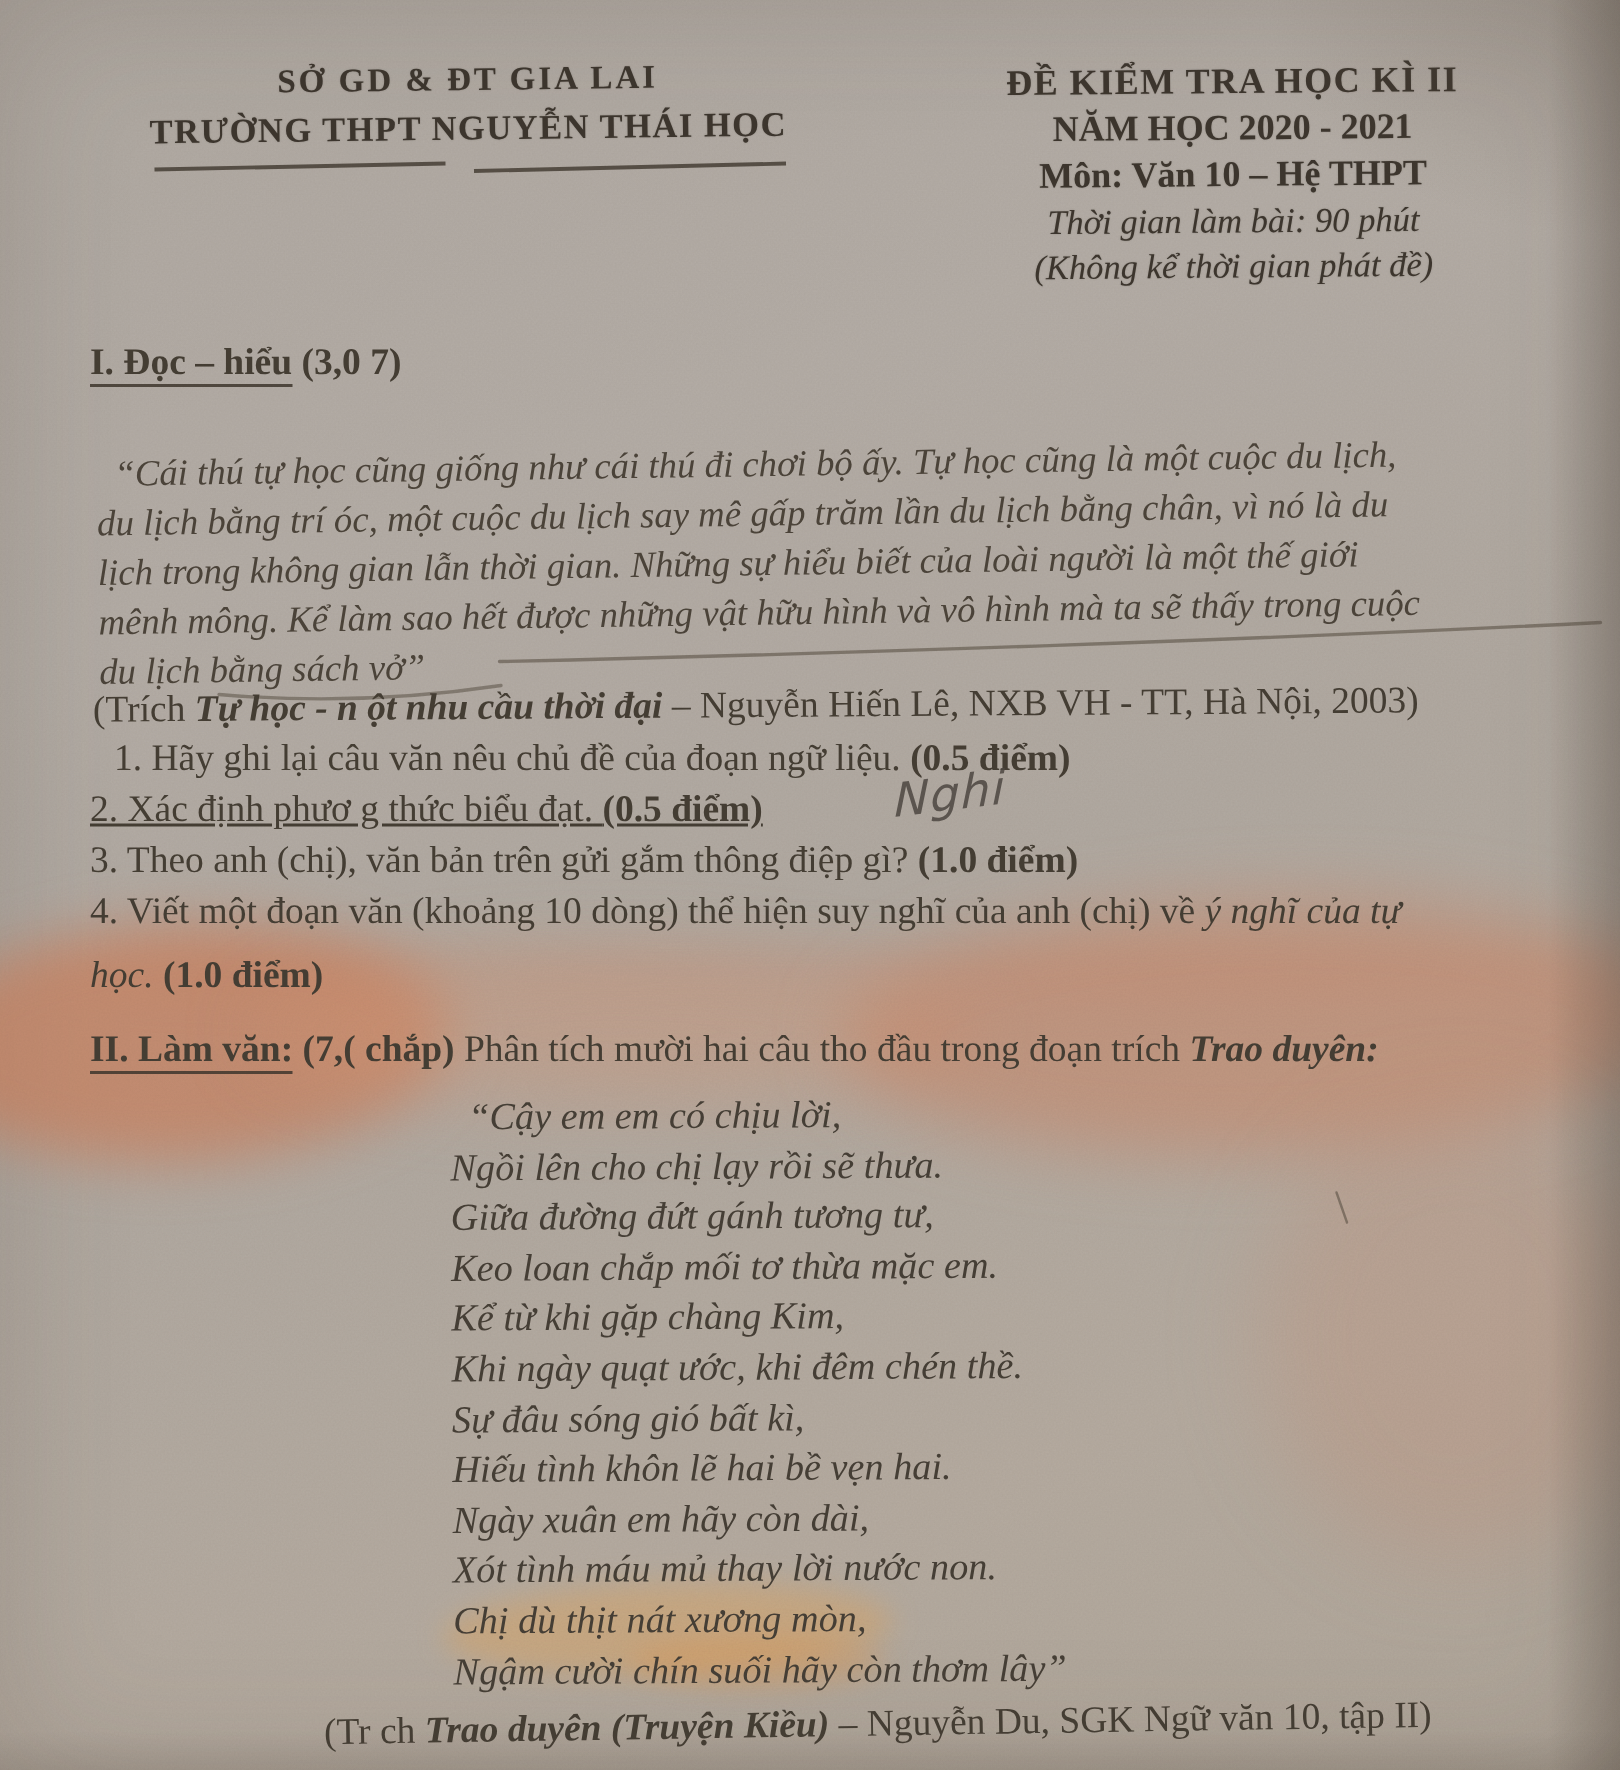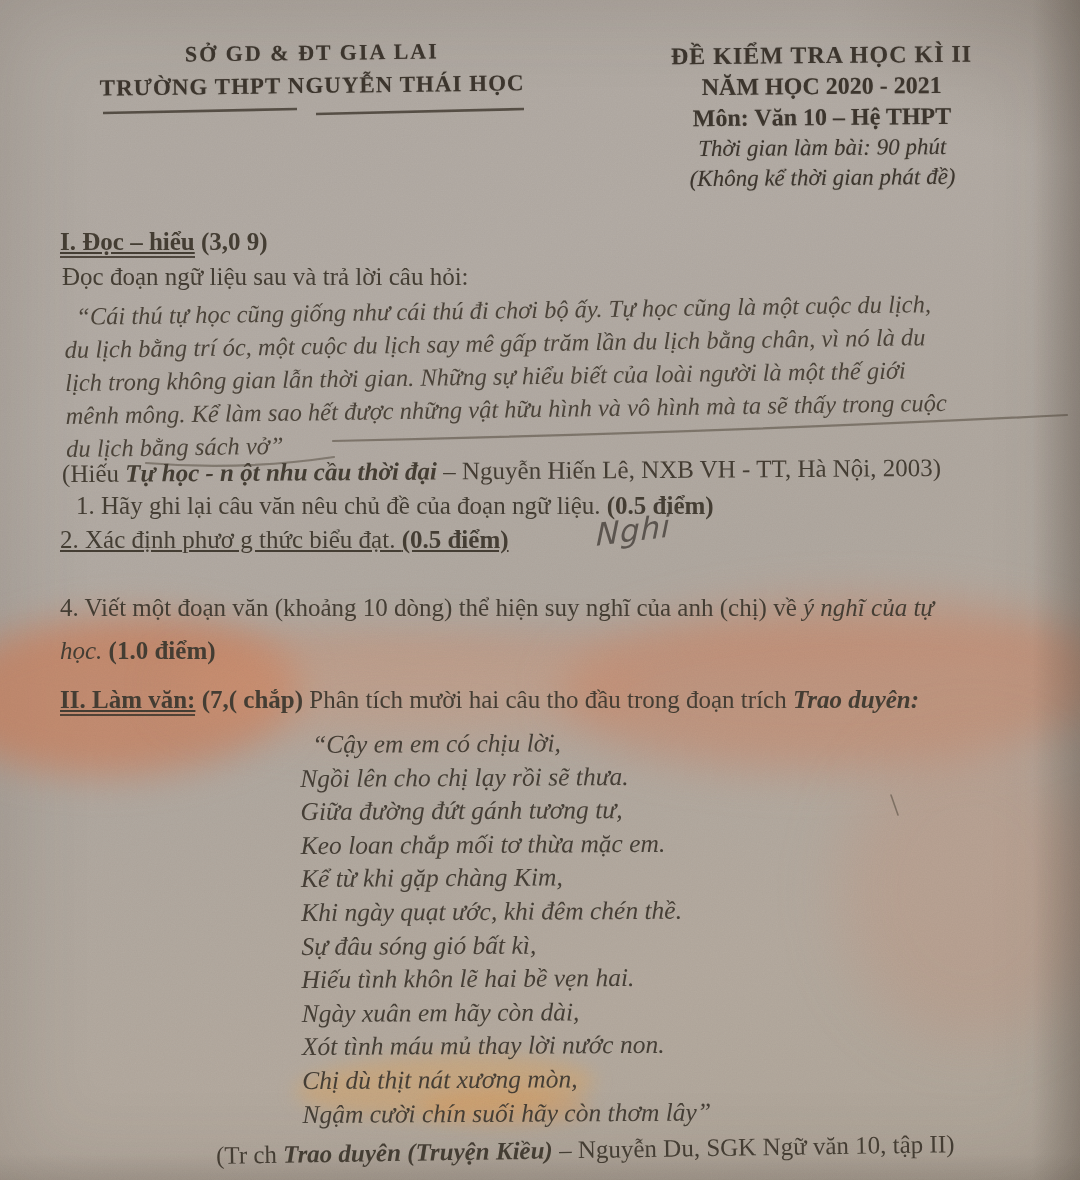--- a/index.html
+++ b/index.html
@@ -19,21 +19,21 @@
   .stain-scrib1 {left:295px;top:1055px;width:300px;height:62px;background:rgba(228,164,84,.38);filter:blur(9px);transform:rotate(-2deg);}
   .stain-scrib2 {left:420px;top:1090px;width:170px;height:36px;background:rgba(224,150,74,.30);filter:blur(8px);}
   .shade-right{right:0;top:0;width:48px;height:1180px;background:linear-gradient(to right,rgba(74,64,55,0),rgba(74,64,55,.30));}
   .shade-corner{right:0;top:0;width:240px;height:160px;background:radial-gradient(ellipse at 100% 0%,rgba(90,76,62,.22),rgba(90,76,62,0) 70%);}
   .shade-bottom{left:0;bottom:0;width:1080px;height:26px;background:linear-gradient(to top,rgba(80,70,60,.14),rgba(80,70,60,0));}
   
   .txt{position:absolute;color:#453e34;white-space:nowrap;}
   .b{font-weight:bold;}
   .i{font-style:italic;}
   .bi{font-weight:bold;font-style:italic;}
-  .hu{font-weight:bold;border-bottom:2.5px solid rgba(62,54,45,.85);padding-bottom:1px;text-decoration:underline;}
+  .hu{font-weight:bold;border-bottom:2.5px solid rgba(62,54,45,.85);padding-bottom:1px;}
   .hdr{color:#3d362e;text-shadow:0 0 1px rgba(61,54,46,.35);}
   .hdr-left{left:62px;top:40px;width:500px;text-align:center;transform:rotate(-0.7deg);}
   .hdr-left .l1{font-size:22px;font-weight:bold;letter-spacing:2px;}
   .hdr-left .l2{font-size:23px;font-weight:bold;letter-spacing:1px;margin-top:7px;}
   .hdr-right{left:612px;top:42px;width:420px;text-align:center;transform:rotate(-0.5deg);}
   .hdr-right div{margin-bottom:4px;}
   .hdr-right .t1{font-size:24px;font-weight:bold;letter-spacing:1px;}
   .hdr-right .t2{font-size:24px;font-weight:bold;}
   .hdr-right .t3{font-size:24px;font-weight:bold;}
   .hdr-right .t4{font-size:23px;font-style:italic;}
@@ -81,43 +81,45 @@
 
   <div class="txt hdr hdr-right">
     <div class="t1">ĐỀ KIỂM TRA HỌC KÌ II</div>
     <div class="t2">NĂM HỌC 2020 - 2021</div>
     <div class="t3">Môn: Văn 10 – Hệ THPT</div>
     <div class="t4">Thời gian làm bài: 90 phút</div>
     <div class="t5">(Không kể thời gian phát đề)</div>
   </div>
 
   <div class="txt body25" style="left:60px;top:228px;">
-    <span class="hu">I. Đọc – hiểu</span><span class="b"> (3,0 9)</span>
+    <span class="hu">I. Đọc – hiểu</span><span class="b"> (3,0 7)</span>
   </div>
-  <div class="txt body25" style="left:62px;top:263px;">Đọc đoạn ngữ liệu sau và trả lời câu hỏi:</div>
 
   <div class="txt quote">
     <div>“Cái thú tự học cũng giống như cái thú đi chơi bộ ấy. Tự học cũng là một cuộc du lịch,</div>
     <div>du lịch bằng trí óc, một cuộc du lịch say mê gấp trăm lần du lịch bằng chân, vì nó là du</div>
     <div>lịch trong không gian lẫn thời gian. Những sự hiểu biết của loài người là một thế giới</div>
     <div>mênh mông. Kể làm sao hết được những vật hữu hình và vô hình mà ta sẽ thấy trong cuộc</div>
     <div>du lịch bằng sách vở”</div>
   </div>
 
   <div class="txt body25" style="left:62px;top:457px;transform:rotate(-0.4deg);">
-    <span>(Hiếu </span><span class="bi">Tự học - n ột nhu cầu thời đại</span><span> – Nguyễn Hiến Lê, NXB VH - TT, Hà Nội, 2003)</span>
+    <span>(Trích </span><span class="bi">Tự học - n ột nhu cầu thời đại</span><span> – Nguyễn Hiến Lê, NXB VH - TT, Hà Nội, 2003)</span>
   </div>
 
   <div class="txt body25" style="left:60px;top:492px;margin-left:16px;">
     <span>1. Hãy ghi lại câu văn nêu chủ đề của đoạn ngữ liệu. </span><span class="b">(0.5 điểm)</span>
   </div>
   <div class="txt body25" style="left:60px;top:526px;text-decoration:underline;">
     <span>2. Xác định phươ g thức biểu đạt. </span><span class="b">(0.5 điểm)</span>
   </div>
   <div class="hw">Nghi</div>
+  <div class="txt body25" style="left:60px;top:560px;">
+    <span>3. Theo anh (chị), văn bản trên gửi gắm thông điệp gì? </span><span class="b">(1.0 điểm)</span>
+  </div>
   <div class="txt body25" style="left:60px;top:594px;">
     <span>4. Viết một đoạn văn (khoảng 10 dòng) thể hiện suy nghĩ của anh (chị) về </span><span class="i">ý nghĩ của tự</span>
   </div>
   <div class="txt body25" style="left:60px;top:637px;">
     <span class="i">học. </span><span class="b">(1.0 điểm)</span>
   </div>
 
   <div class="txt body25" style="left:60px;top:686px;">
     <span class="hu">II. Làm văn:</span><span class="b"> (7,( chắp)</span><span> Phân tích mười hai câu tho đầu trong đoạn trích </span><span class="bi">Trao duyên:</span>
   </div>

